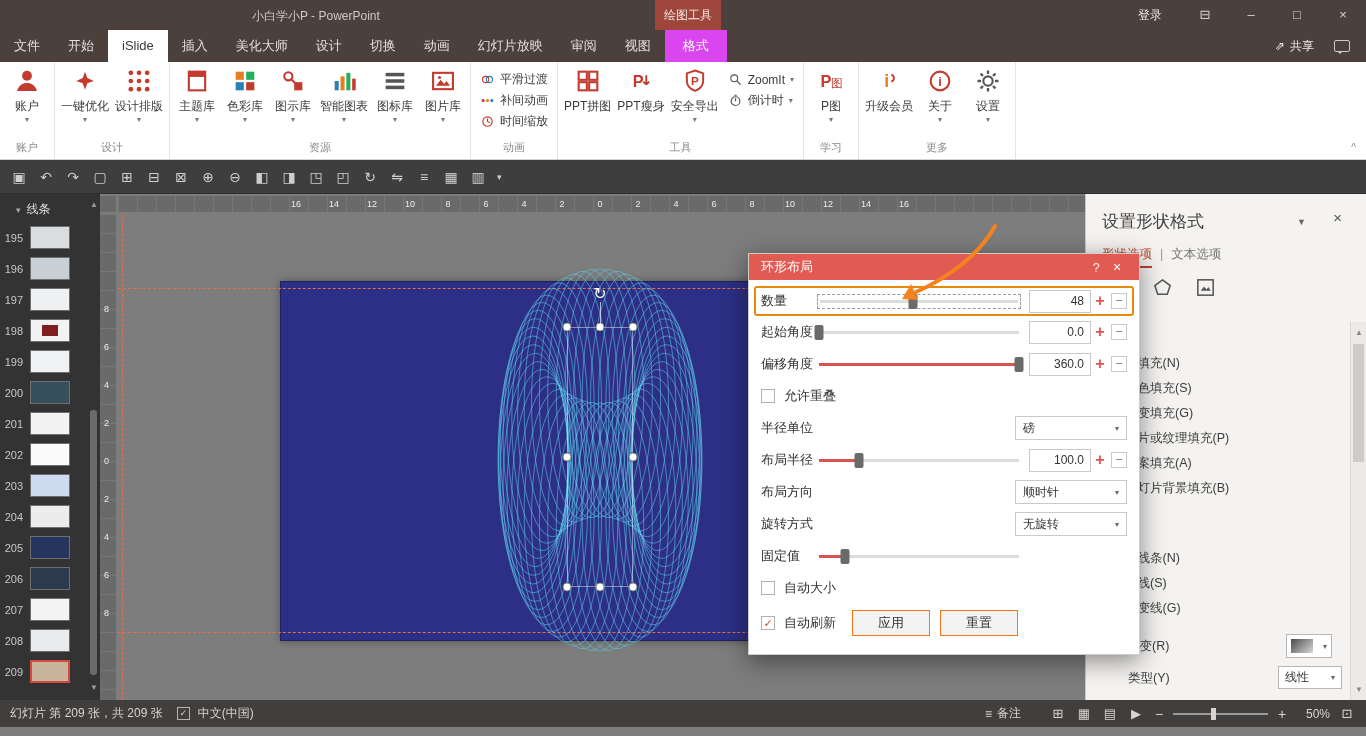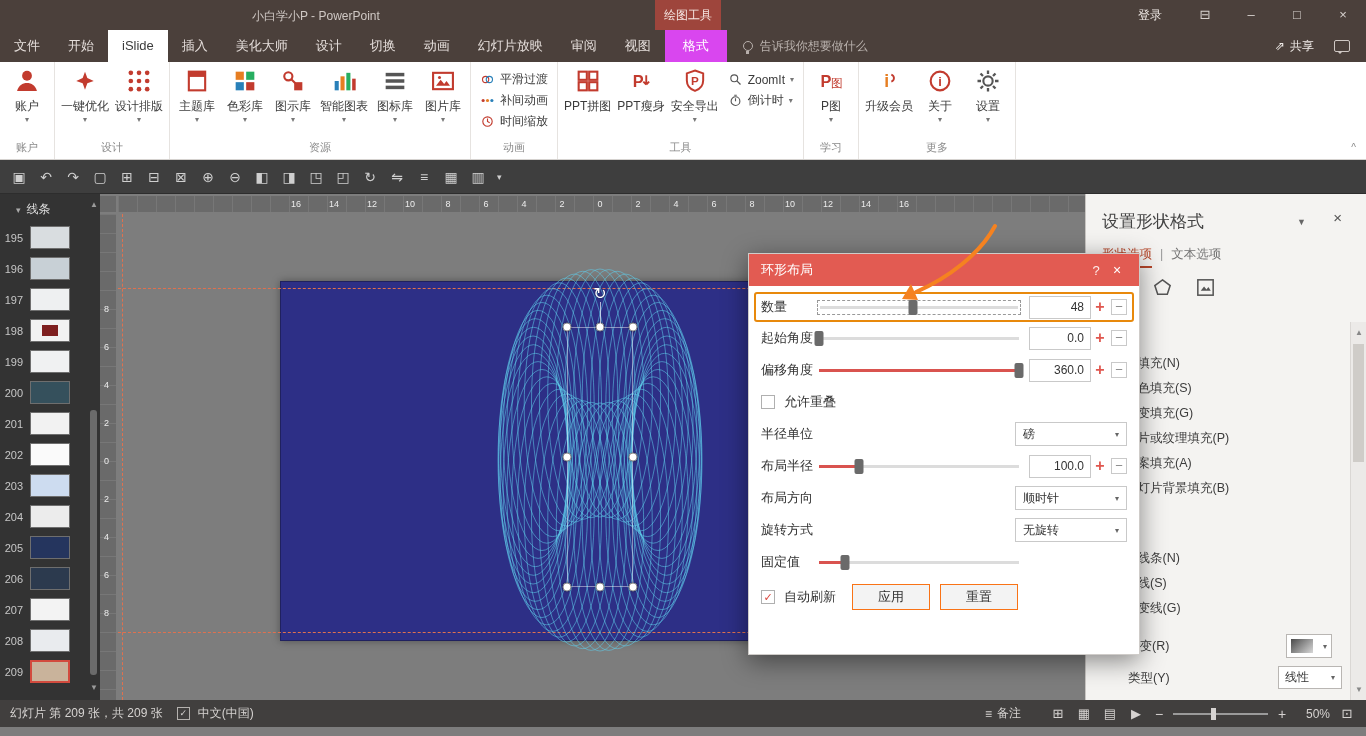--- a/index.html
+++ b/index.html
@@ -101,21 +101,21 @@
 .fp-grad-drop{position:absolute;left:200px;top:440px;width:46px;height:24px;border:1px solid #b9b6b3;background:#fff;display:flex;align-items:center;padding:0 4px;gap:4px;cursor:pointer}
 .fp-grad-swatch{width:22px;height:14px;background:linear-gradient(135deg,#4a4a4a,#d8d8d8)}
 .fp-type-drop{position:absolute;left:192px;top:472px;width:64px;height:23px;border:1px solid #b9b6b3;background:#fff;display:flex;align-items:center;padding:0 6px;font-size:12px;color:#333;cursor:pointer}
 .drop-caret{margin-left:auto;font-size:8px;color:#666}
 .fp-scrollbar{position:absolute;right:0;top:128px;bottom:0;width:16px;background:#eceae8;border-left:1px solid #dad7d4}
 .fp-scroll-thumb{position:absolute;left:2px;top:22px;width:11px;height:118px;background:#cfccc8;cursor:pointer}
 .fp-scroll-arrow{position:absolute;left:4px;color:#888;font-size:8px;cursor:pointer}
 
 
 .dialog{position:absolute;left:748px;top:253px;width:392px;height:402px;background:#fff;border:1px solid #cfccc9;box-shadow:0 6px 24px rgba(0,0,0,.45);z-index:10}
-.dlg-title{height:32px;background:#e25b52;color:#fff;display:flex;align-items:center;padding:0 12px;font-size:13px}
+.dlg-title{height:26px;background:#e25b52;color:#fff;display:flex;align-items:center;padding:0 12px;font-size:13px}
 .dlg-help{margin-left:auto;width:22px;text-align:center;font-size:13px;color:#ffecea;cursor:pointer}
 .dlg-close{width:20px;text-align:center;font-size:14px;color:#fff;cursor:pointer}
 .dlg-body{padding:6px 12px 0}
 .drow{height:32px;display:flex;align-items:center}
 .drow.hl{border:2px solid #e8890c;border-radius:3px;height:30px;margin:0 -7px;padding:0 5px}
 .dlabel{width:56px;font-size:13px;color:#333;flex:none;white-space:nowrap}
 .dtrack-wrap{width:204px;flex:none;padding:5px 2px;position:relative}
 .hl .dtrack-wrap{border:1px dashed #999}
 .dtrack{height:3px;background:#dcdcdc;position:relative;cursor:pointer}
 .dfill{position:absolute;left:0;top:0;height:3px;background:#d9534f}
@@ -177,24 +177,20 @@
         <div class="tab">插入</div>
         <div class="tab">美化大师</div>
         <div class="tab">设计</div>
         <div class="tab">切换</div>
         <div class="tab">动画</div>
         <div class="tab">幻灯片放映</div>
         <div class="tab">审阅</div>
         <div class="tab">视图</div>
       </div>
     <div class="tab-context">格式</div>
-    <div class="tellme">
-      <span class="bulb"></span>
-      <span>告诉我你想要做什么</span>
-    </div>
     <div class="tab-spacer"></div>
     <div class="share">
       <span class="share-glyph">⇗</span>
       <span>共享</span>
     </div>
     <div class="comment-icon"></div>
   </div>
 
   <div class="ribbon">
       <div class="rgroup">
@@ -785,20 +781,24 @@
         </div>
         <div class="drow">
           <div class="dlabel">固定值</div>
           <div class="dtrack-wrap">
             <div class="dtrack">
               <div class="dfill" style="width: 13%;"></div>
               <div class="dhandle" style="left: 13%;"></div>
             </div>
           </div>
         </div>
+        <div class="drow">
+          <div class="dcheck"></div>
+          <div class="dclabel">自动大小</div>
+        </div>
       </div>
     <div class="dfooter">
       <div class="dcheck">✓</div>
       <div class="dclabel">自动刷新</div>
       <div class="dbtn apply">应用</div>
       <div class="dbtn reset">重置</div>
     </div>
   </div>
 
   <svg class="anno-arrow" width="300" height="120">

